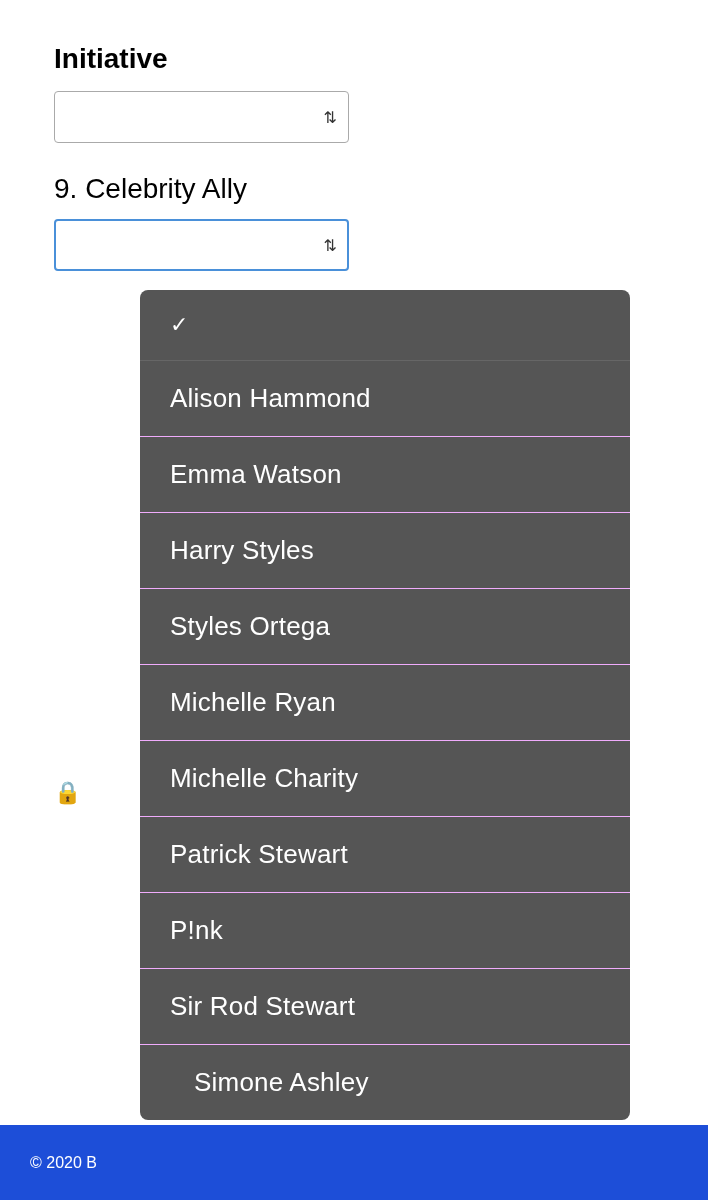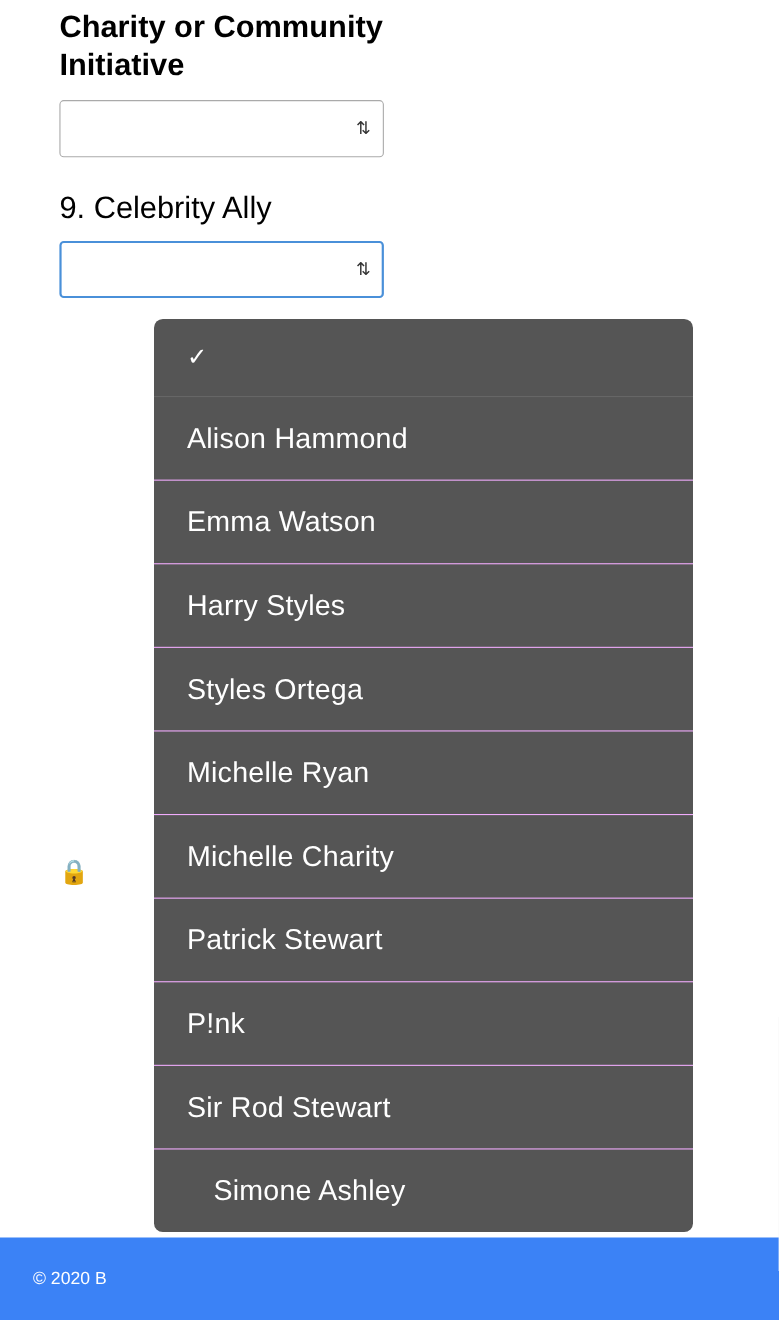--- a/index.html
+++ b/index.html
@@ -145,21 +145,21 @@
       letter-spacing: 0.2px;
     }
 
     
     .footer-area {
       position: absolute;
       bottom: 0;
       left: 0;
       width: 100%;
       height: 75px;
-      background: #3b82f6;
+      background: #1d4ed8;
       display: flex;
       align-items: center;
       padding: 0 30px;
     }
 
     .footer-text {
       color: #ffffff;
       font-size: 16px;
     }
 
@@ -175,21 +175,21 @@
       color: #555;
     }
   </style>
 </head>
 <body>
 
 <div class="page-bg">
 
   <div class="top-section">
     <div class="section-title-truncated">
-      <span>Charity or Community</span><br>
+      <br>
       <span>Initiative</span>
     </div>
     <div class="select-wrapper">
       <select class="select-box">
         <option value=""></option>
       </select>
       <span class="select-arrow">⇅</span>
     </div>
   </div>
 

